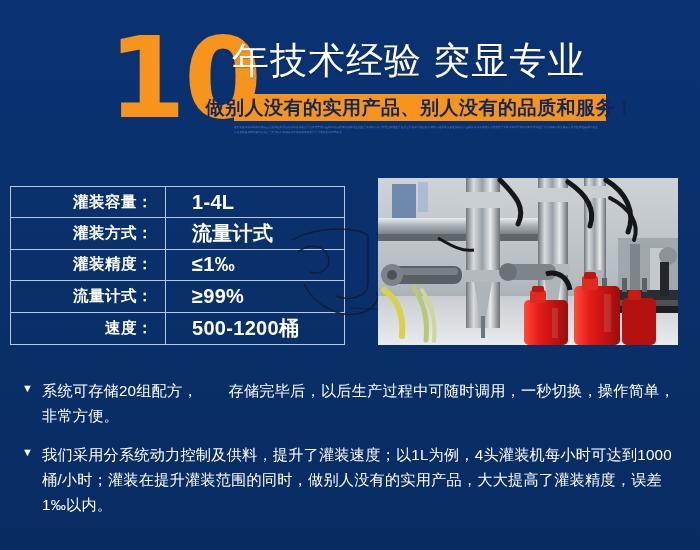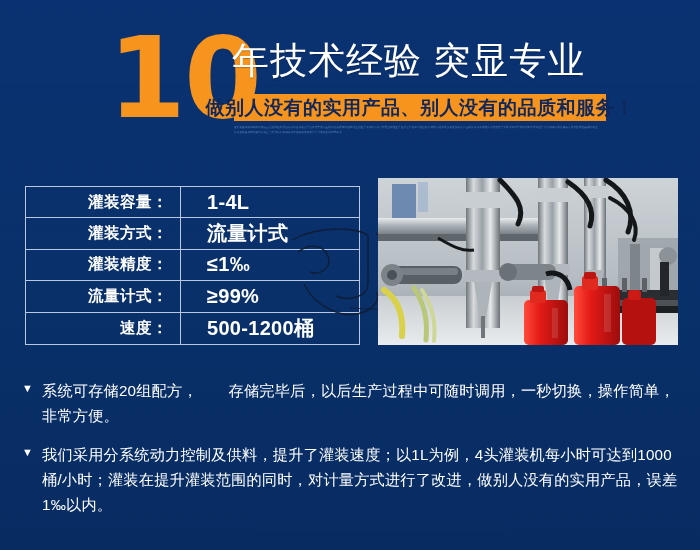--- a/index.html
+++ b/index.html
@@ -79,21 +79,21 @@
     line-height: 5.2px;
     color: #6d8fc4;
     word-break: break-all;
     opacity: 0.85;
     letter-spacing: 0.1px;
   }
 
   
   #spec-table {
     position: absolute;
-    left: 25px;
+    left: 10px;
     top: 186px;
     width: 335px;
     height: 159px;
     border: 1px solid #b9c8de;
     box-sizing: border-box;
     border-collapse: collapse;
   }
   #spec-table .row {
     display: flex;
     height: 31.4px;
@@ -342,17 +342,17 @@
     </svg>
   </div>
 
   <div id="bullets">
     <div class="bullet">
       <div class="bullet-marker">▼</div>
       <div class="bullet-text">系统可存储20组配方，　　存储完毕后，以后生产过程中可随时调用，一秒切换，操作简单，非常方便。</div>
     </div>
     <div class="bullet">
       <div class="bullet-marker">▼</div>
-      <div class="bullet-text">我们采用分系统动力控制及供料，提升了灌装速度；以1L为例，4头灌装机每小时可达到1000桶/小时；灌装在提升灌装范围的同时，对计量方式进行了改进，做别人没有的实用产品，误差1‰以内。</div>
+      <div class="bullet-text">我们采用分系统动力控制及供料，提升了灌装速度；以1L为例，4头灌装机每小时可达到1000桶/小时；灌装在提升灌装范围的同时，做别人没有的实用产品，大大提高了灌装精度，误差1‰以内。</div>
     </div>
   </div>
 
 </div>
 
 </body></html>

